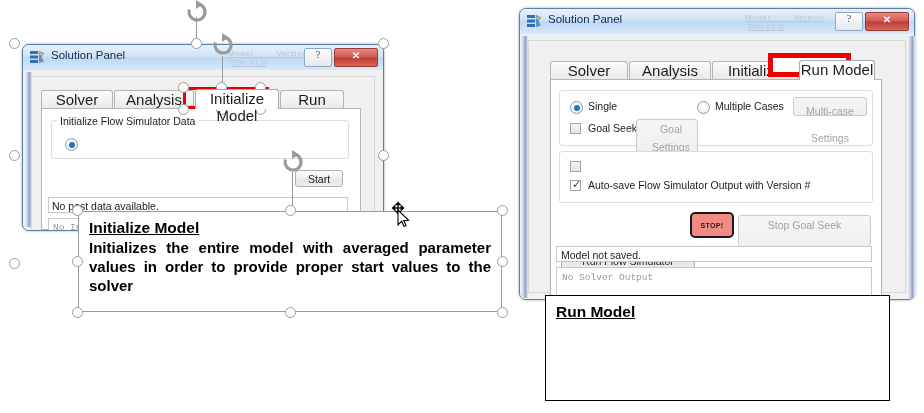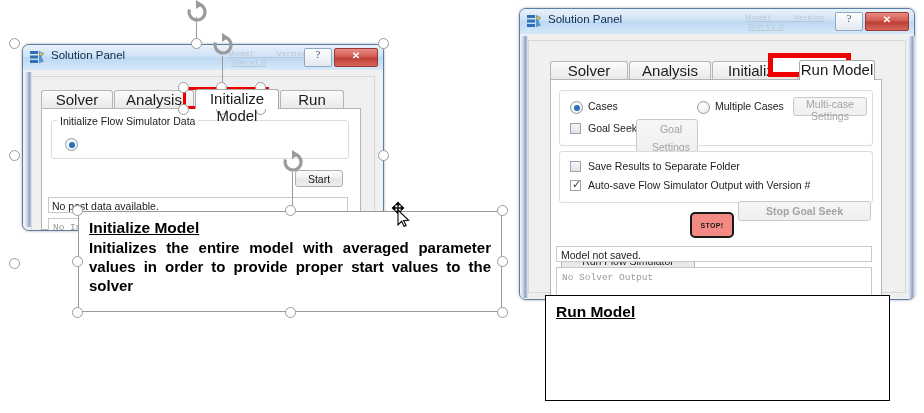--- a/index.html
+++ b/index.html
@@ -188,53 +188,52 @@
       <div class="tab active" style="left:249px;width:76px;top:-1px;">
         <span>Run Model</span>
       </div>
     </div>
 
     <div class="tabpage" style="left:30px;top:45px;width:330px;height:218px;"></div>
 
     <div class="groupbox" style="left:39px;top:56px;width:312px;height:54px;"></div>
 
     <div class="radio on" style="left:50px;top:67px;"></div>
-    <div class="lbl" style="left:68px;top:66px;">Cases</div>
+    <div class="lbl" style="left:68px;top:66px;">Single</div>
 
     <div class="radio" style="left:177px;top:67px;"></div>
     <div class="lbl" style="left:195px;top:66px;">Multiple Cases</div>
 
-    <div class="btn disabled" style="left:273px;top:63px;width:74px;height:19px;line-height:12px;">
+    <div class="btn disabled" style="left:273px;top:63px;width:74px;height:19px;line-height:27px;">
       <span>Multi-case Settings</span>
     </div>
 
     <div class="chk" style="left:50px;top:89px;"></div>
     <div class="lbl" style="left:68px;top:88px;">Goal Seek</div>
 
     <div class="btn disabled" style="left:116px;top:85px;width:62px;height:36px;line-height:18px;padding-left:8px;">
       <span>Goal Settings</span>
     </div>
 
     <div class="groupbox" style="left:39px;top:117px;width:312px;height:50px;"></div>
 
     <div class="chk" style="left:50px;top:127px;"></div>
-    <div class="lbl" style="left:68px;top:126px;">Save Results to Separate Folder</div>
 
     <div class="chk on" style="left:50px;top:146px;"></div>
     <div class="lbl" style="left:68px;top:145px;">Auto-save Flow Simulator Output with Version #</div>
 
     <div class="btn" style="left:41px;top:181px;width:134px;height:20px;line-height:19px;margin-top:36px;">
       <span>Run Flow Simulator</span>
     </div>
 
     <div class="btn stop" style="left:170px;top:178px;width:44px;height:26px;line-height:24px;">
       <span>STOP!</span>
     </div>
 
-    <div class="btn disabled" style="left:218px;top:167px;width:133px;height:20px;line-height:19px;font-weight:bold;">
+    <div class="btn disabled" style="left:218px;top:181px;width:133px;height:32px;line-height:19px;">
       <span>Stop Goal Seek</span>
     </div>
 
     <div class="txtfield mono" style="left:36px;top:233px;width:316px;height:36px;padding:4px 0 0 5px;">
       <span>No Solver Output</span>
     </div>
 
     <div class="txtfield" style="left:36px;top:212px;width:316px;height:16px;padding:2px 0 0 4px;">
       <span>Model not saved.</span>
     </div>

